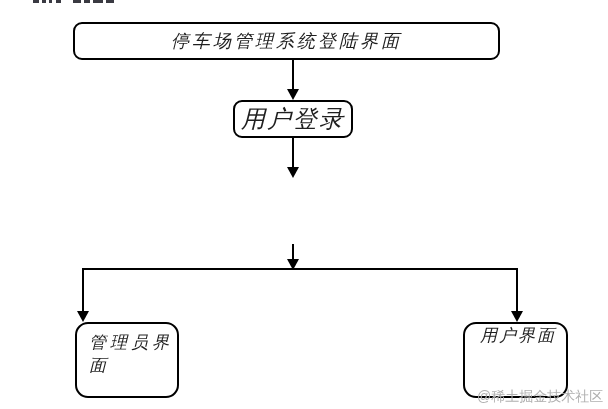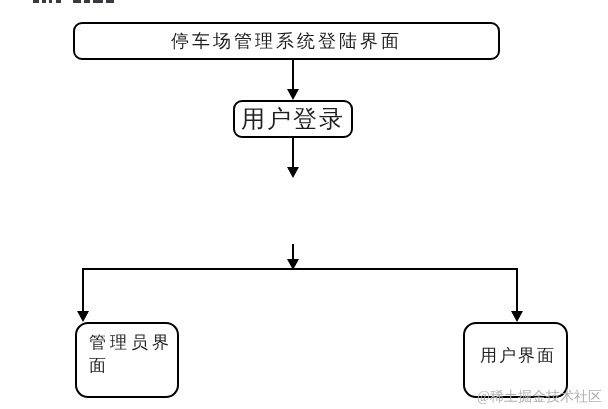--- a/index.html
+++ b/index.html
@@ -21,30 +21,30 @@
   .frag:nth-of-type(6){left:84px;width:6px;}
   .frag:nth-of-type(7){left:93px;width:10px;}
   .frag:nth-of-type(8){left:106px;width:8px;}
   
   .rnode{
     position:absolute;
     box-sizing:border-box;
     border:2px solid #000;
     border-radius:9px;
     background:#fff;
-    display:flex;align-items:center;justify-content:center;
+    display:flex;align-items:center;justify-content:center;font-style:italic;
   }
   .node-title{left:73px;top:22px;width:427px;height:38px;font-size:18px;letter-spacing:3px;}
   .node-login{left:233px;top:100px;width:120px;height:38px;font-size:24px;letter-spacing:2px;}
   .node-admin{left:31px;top:322px;width:104px;height:76px;border-radius:13px;
     align-items:flex-start;justify-content:flex-start;
     font-size:17px;letter-spacing:4px;line-height:1.35;padding:7px 4px 0 12px;margin-left:44px;}
   .node-user{left:463px;top:322px;width:105px;height:76px;border-radius:13px;
     align-items:flex-start;justify-content:flex-start;
-    font-size:17px;letter-spacing:2px;padding:20px 4px 0 15px;}
+    font-size:17px;letter-spacing:2px;padding:0 4px 0 15px;}
   
   .diamond-wrap{position:absolute;left:199px;top:177px;width:188px;height:68px;}
   .diamond-wrap svg{position:absolute;left:0;top:0;}
   .diamond-label{
     position:absolute;left:0;top:0;width:188px;height:68px;
     display:flex;align-items:center;justify-content:center;
     font-size:17px;letter-spacing:2px;
   }
   
   .vline{position:absolute;width:2px;background:#000;}
@@ -63,21 +63,21 @@
   .a3{left:287px;top:259px;}
   .hbranch{left:82px;top:268px;width:436px;}
   .vleft{left:82px;top:268px;height:44px;}
   .aleft{left:77px;top:311px;}
   .vright{left:516px;top:268px;height:44px;}
   .aright{left:511px;top:311px;}
   
   .watermark{
     position:absolute;left:477px;top:388px;
     font-size:14px;color:#b0b0b0;letter-spacing:0px;
-    font-family:Liberation Serif, serif;
+    font-family:Liberation Sans, sans-serif;
     white-space:nowrap;
   }
 </style>
 </head>
 <body>
 
 <div id="canvas">
 
   <div>
     <span class="frag"></span>

